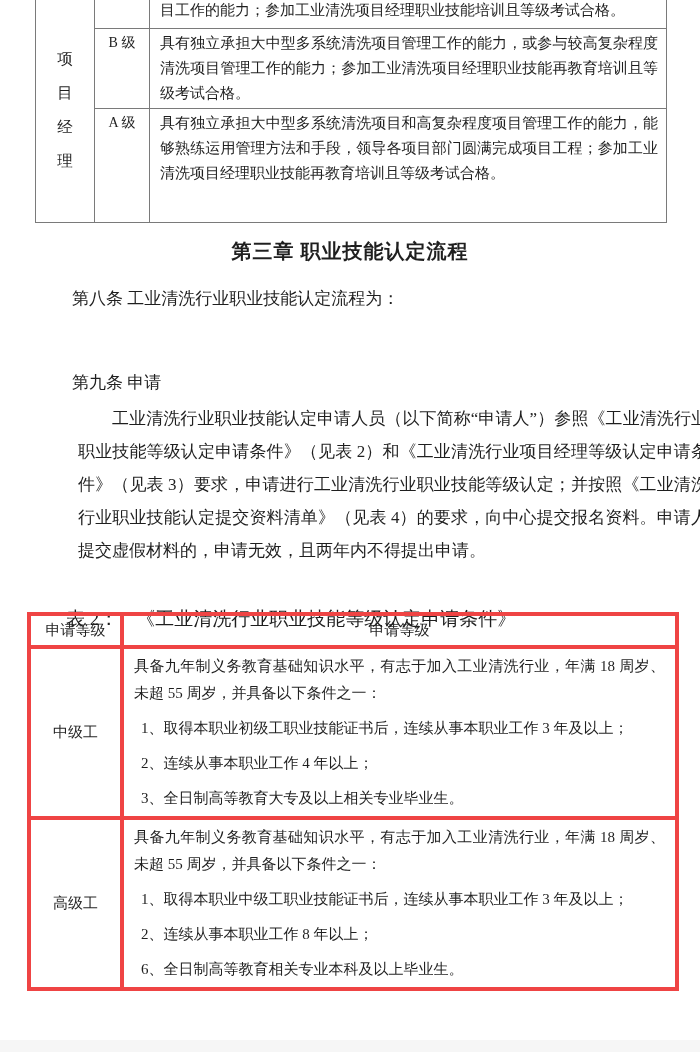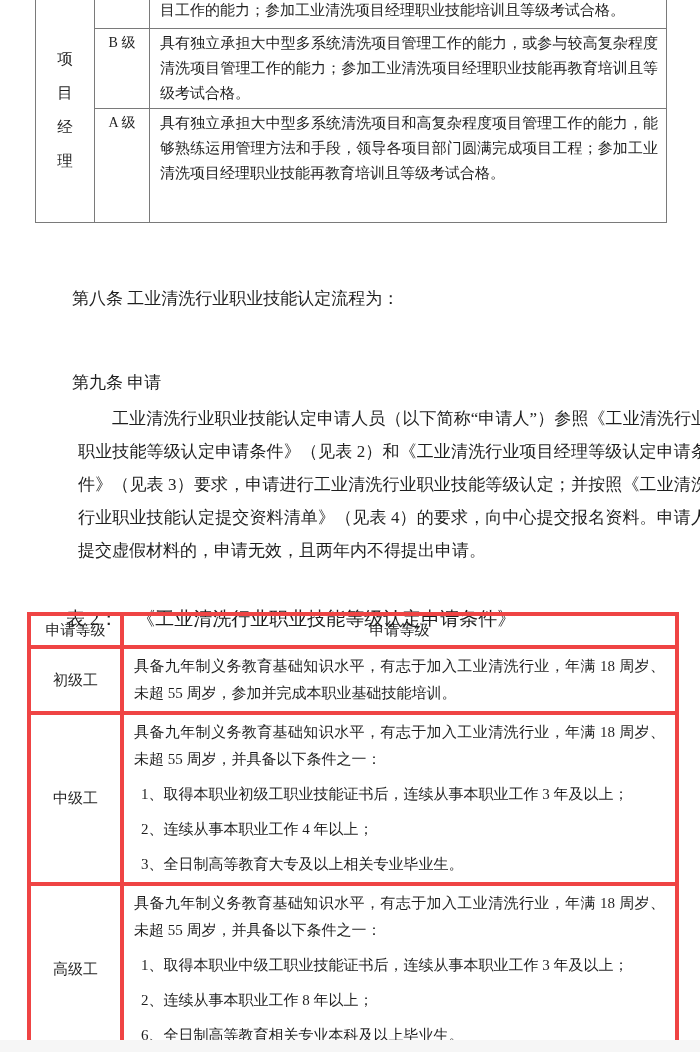--- a/index.html
+++ b/index.html
@@ -95,20 +95,21 @@
       <td class="lvl-cell">B 级</td>
       <td class="desc-cell">具有独立承担大中型多系统清洗项目管理工作的能力，或参与较高复杂程度清洗项目管理工作的能力；参加工业清洗项目经理职业技能再教育培训且等级考试合格。</td>
     </tr>
     <tr style="height:114px">
       <td class="lvl-cell">A 级</td>
       <td class="desc-cell">具有独立承担大中型多系统清洗项目和高复杂程度项目管理工作的能力，能够熟练运用管理方法和手段，领导各项目部门圆满完成项目工程；参加工业清洗项目经理职业技能再教育培训且等级考试合格。</td>
     </tr>
   </tbody>
     </table>
 
+  <div id="chapter-heading">第三章  职业技能认定流程</div>
 
   <div id="clause-8" class="clause">第八条  工业清洗行业职业技能认定流程为：</div>
 
 
   <div id="clause-9" class="clause">第九条  申请</div>
 
   <div id="main-paragraph">工业清洗行业职业技能认定申请人员（以下简称“申请人”）参照《工业清洗行业职业技能等级认定申请条件》（见表 2）和《工业清洗行业项目经理等级认定申请条件》（见表 3）要求，申请进行工业清洗行业职业技能等级认定；并按照《工业清洗行业职业技能认定提交资料清单》（见表 4）的要求，向中心提交报名资料。申请人提交虚假材料的，申请无效，且两年内不得提出申请。</div>
 
   <div id="table2-caption">
     <span class="cap-label">表 2：</span><span>《工业清洗行业职业技能等级认定申请条件》</span>
@@ -116,26 +117,20 @@
 
   <table id="table2">
     <colgroup>
         <col style="width:93px">
         <col style="width:555px">
       </colgroup>
     <tbody>
         <tr class="hdr">
       <td class="hdr-cell">申请等级</td>
       <td class="hdr-cell">申请等级</td>
-    </tr>
-    <tr style="height:58px">
-      <td class="level-cell">初级工</td>
-      <td class="cond-cell">
-        <p>具备九年制义务教育基础知识水平，有志于加入工业清洗行业，年满 18 周岁、未超 55 周岁，参加并完成本职业基础技能培训。</p>
-      </td>
     </tr>
     <tr style="height:165px">
       <td class="level-cell">中级工</td>
       <td class="cond-cell">
         <p>具备九年制义务教育基础知识水平，有志于加入工业清洗行业，年满 18 周岁、未超 55 周岁，并具备以下条件之一：</p>
         <p class="cond-item">1、取得本职业初级工职业技能证书后，连续从事本职业工作 3 年及以上；</p>
         <p class="cond-item">2、连续从事本职业工作 4 年以上；</p>
         <p class="cond-item">3、全日制高等教育大专及以上相关专业毕业生。</p>
       </td>
     </tr>

